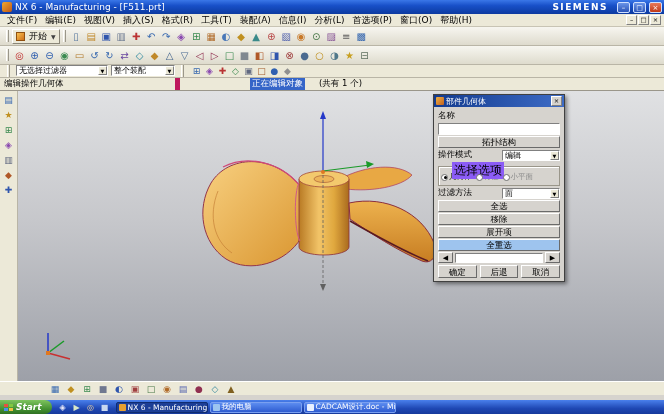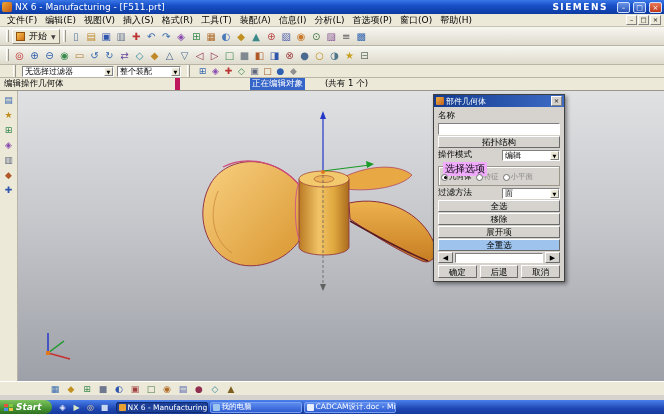--- a/index.html
+++ b/index.html
@@ -21,28 +21,28 @@
 
 .tbrow{background:linear-gradient(180deg,#f7f6f0,#dedbcd);border-bottom:1px solid #b9b5a6;display:flex;align-items:center;padding:0 3px}
 .tb1,.tb2{height:19px}
 .grip{width:3px;height:12px;border-left:1px solid #fff;border-right:1px solid #9a968a;margin:0 3px;flex:0 0 auto}
 .startbtn{display:flex;align-items:center;gap:4px;font-size:9px;border:1px solid;border-color:#fff #8a8678 #8a8678 #fff;background:#ece9d8;padding:0 3px;height:15px}
 .startbtn .sq{width:9px;height:9px;background:linear-gradient(135deg,#f8c050,#d07018);border:1px solid #905010}
 .caret{font-size:6px;color:#404040}
 .icons{display:flex;align-items:center}
 .tbi{width:15px;height:14px;display:flex;align-items:center;justify-content:center;font-size:10px;cursor:default}
 
-.filterbar{height:13px;background:#ece9d8;border-bottom:1px solid #b9b5a6;display:flex;align-items:center;gap:3px;padding:0 10px}
+.filterbar{height:13px;background:#ece9d8;border-bottom:1px solid #b9b5a6;display:flex;align-items:flex-start;gap:3px;padding:0 4px}
 .combo{display:flex;align-items:center;background:#fff;border:1px solid;border-color:#808080 #fff #fff #808080;height:11px;font-size:8px;padding-left:2px}
 .combo .arr{width:9px;height:9px;background:#ece9d8;border:1px solid;border-color:#fff #808080 #808080 #fff;font-size:5px;line-height:8px;text-align:center;margin-left:auto}
 .fb-icons .tbi{width:13px;height:11px;font-size:9px}
 
 .promptbar{height:13px;background:#ece9d8;border-bottom:1px solid #9a968a;display:flex;align-items:center;font-size:8.5px}
 .prompt-status{width:180px;padding-left:4px;border-right:5px solid #be185d;height:100%;display:flex;align-items:center;white-space:nowrap}
-.prompt-msg{margin-left:70px;display:flex;align-items:center;gap:20px;white-space:nowrap}
+.prompt-msg{margin-left:70px;display:flex;align-items:center;gap:14px;white-space:nowrap}
 .hl{background:#3565c8;color:#fff;padding:0 2px}
 
 .main{display:flex;height:290px}
 .ltb{width:18px;background:#ece9d8;border-right:1px solid #b9b5a6;display:flex;flex-direction:column;align-items:center;padding-top:2px;gap:2px}
 .ltb .tbi{width:14px;height:13px;font-size:9px}
 .viewport{flex:1;position:relative;background:linear-gradient(180deg,#e0e1e3 0%,#c6c7cb 45%,#9da0a8 100%);overflow:hidden}
 .viewport svg{display:block}
 
 .btb{height:14px;background:#ece9d8;border-top:1px solid #fff;display:flex;align-items:center;gap:2px;padding-left:48px}
 .btb .tbi{width:14px;height:12px;font-size:9px}
@@ -66,21 +66,21 @@
 .dt{flex:1;white-space:nowrap;overflow:hidden}
 .dlg-x{width:11px;height:10px;background:#d6d3ce;border:1px solid;border-color:#fff #808080 #808080 #fff;color:#000;font-size:6.5px;line-height:9px;text-align:center}
 .dlg-body{padding:3px 4px;display:flex;flex-direction:column;gap:1px;font-size:8.5px}
 .lbl{font-size:8.5px}
 .field{height:12px;background:#fff;border:1px solid;border-color:#808080 #fff #fff #808080}
 .dbtn{height:12px;background:#d6d3ce;border:1px solid;border-color:#fff #6a6a6a #6a6a6a #fff;font-size:8.5px;text-align:center;line-height:11px;cursor:default;white-space:nowrap;overflow:hidden}
 .dbtn.hlb{background:#9ec4ee}
 .row{display:flex;align-items:center;justify-content:space-between;gap:4px}
 .dcombo{width:58px}
 .gbox{border:1px solid #9a968a;box-shadow:inset 1px 1px 0 #fff;position:relative;margin-top:4px;padding:5px 2px 3px;display:flex;gap:4px}
-.glabel{position:absolute;top:-5px;left:4px;background:#f0abfc;padding:0 2px;font-size:10px}
+.glabel{position:absolute;top:-5px;left:13px;background:#8b5cf6;padding:0 2px;font-size:12px}
 .radio{display:flex;align-items:center;gap:1px;font-size:7.5px;white-space:nowrap}
 .rdot{width:7px;height:7px;border-radius:50%;border:1px solid #707070;background:#fff;position:relative;flex:0 0 auto}
 .rdot.sel::after{content:"";position:absolute;left:1.5px;top:1.5px;width:3px;height:3px;border-radius:50%;background:#000}
 .radio.dis{color:#8a8a8a}
 .navrow{display:flex;align-items:center;gap:2px}
 .navbtn{width:15px;height:11px;background:#d6d3ce;border:1px solid;border-color:#fff #6a6a6a #6a6a6a #fff;font-size:7px;text-align:center;line-height:10px}
 .navrow .field{flex:1;height:10px}
 .footrow{display:flex;gap:3px;margin-top:1px}
 .footrow .dbtn{flex:1;height:13px;line-height:12px}
 

